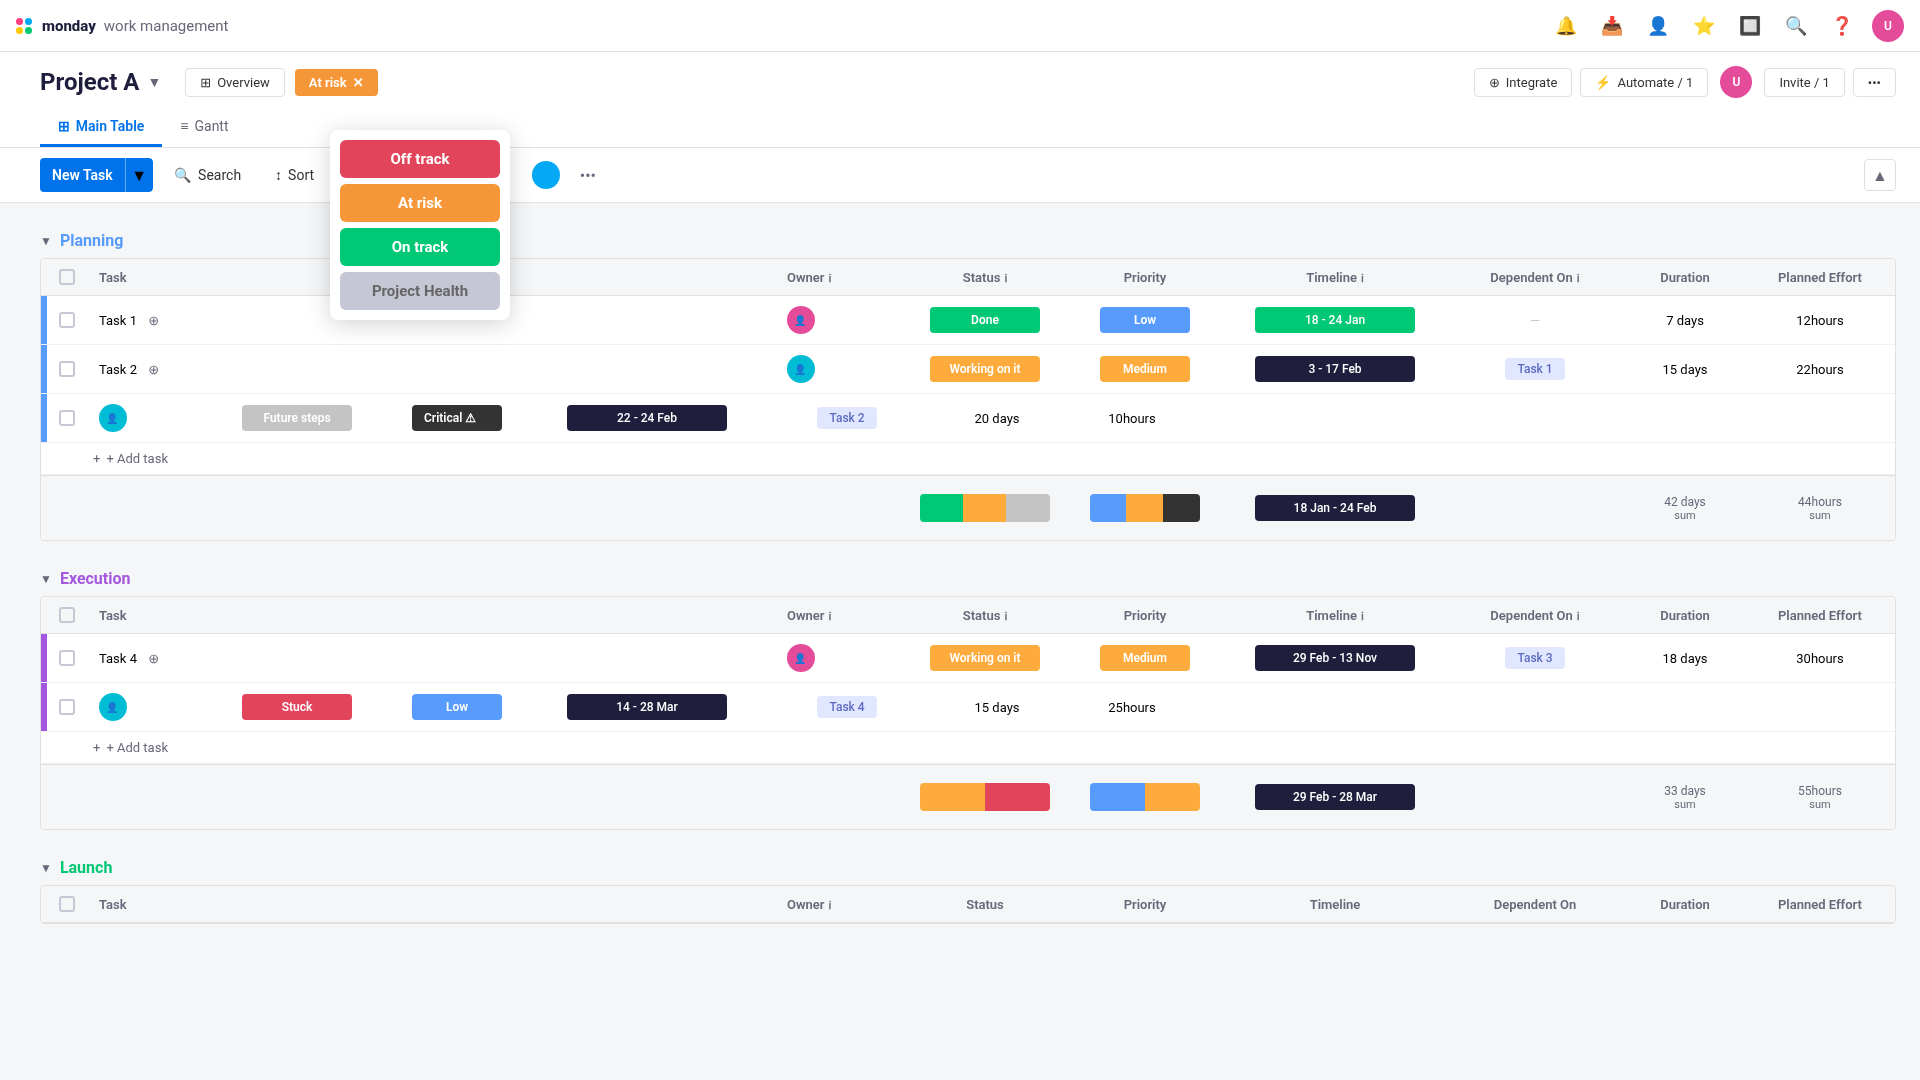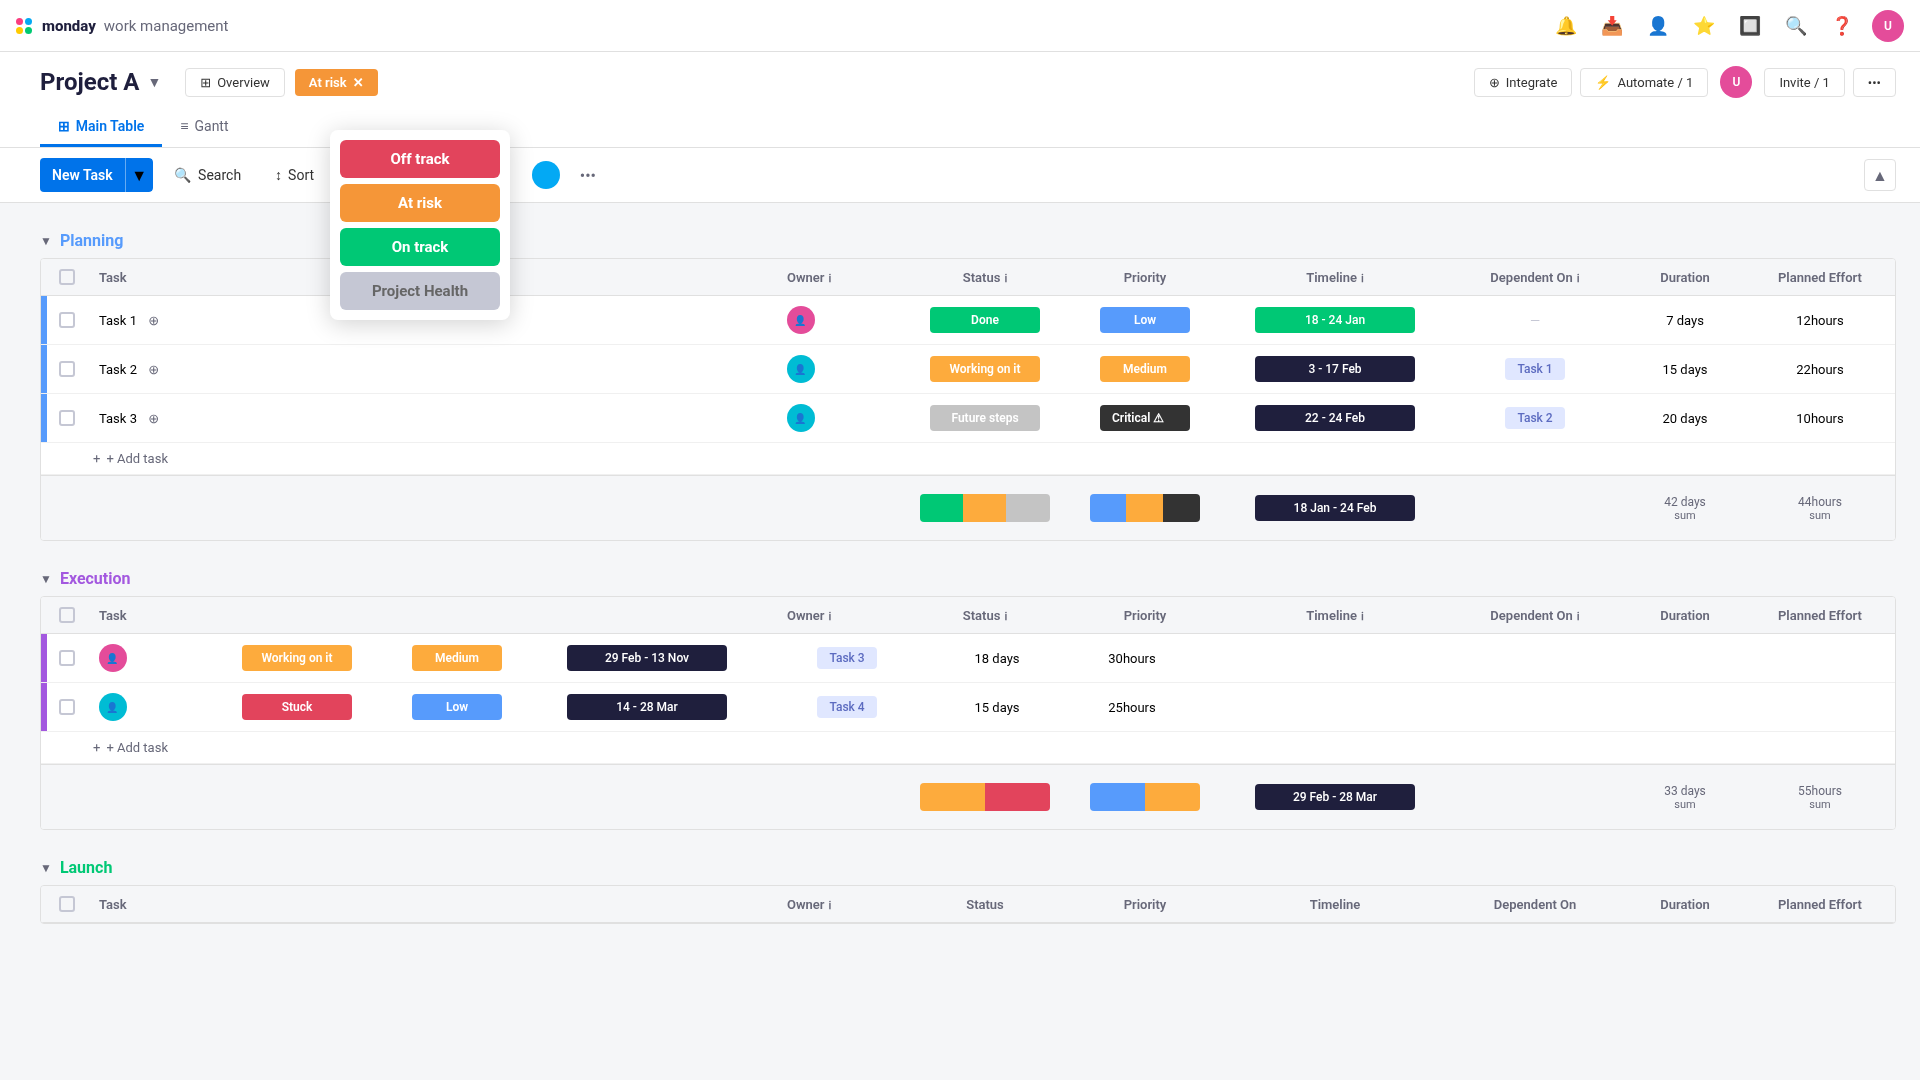--- a/index.html
+++ b/index.html
@@ -485,24 +485,20 @@
           </div>
           <div class="col-duration">15 days</div>
           <div class="col-effort">22hours</div>
         </div>
 
         <div class="table-row">
           <div class="left-stripe-planning"></div>
           <div class="col-check">
             <div class="checkbox"></div>
           </div>
-          <div class="col-task">
-            <span>Task 3</span>
-            <span style="margin-left:8px;color:#676879;cursor:pointer">⊕</span>
-          </div>
           <div class="col-owner">
             <div class="avatar teal">👤</div>
           </div>
           <div class="col-status">
             <div class="status-badge status-future">Future steps</div>
           </div>
           <div class="col-priority">
             <div class="priority-badge priority-critical">Critical ⚠</div>
           </div>
           <div class="col-timeline">
@@ -589,20 +585,24 @@
           </div>
           <div class="col-duration">Duration</div>
           <div class="col-effort">Planned Effort</div>
         </div>
 
         <div class="table-row">
           <div class="left-stripe-execution"></div>
           <div class="col-check">
             <div class="checkbox"></div>
           </div>
+          <div class="col-task">
+            <span>Task 4</span>
+            <span style="margin-left:8px;color:#676879;cursor:pointer">⊕</span>
+          </div>
           <div class="col-owner">
             <div class="avatar">👤</div>
           </div>
           <div class="col-status">
             <div class="status-badge status-working">Working on it</div>
           </div>
           <div class="col-priority">
             <div class="priority-badge priority-medium">Medium</div>
           </div>
           <div class="col-timeline">

